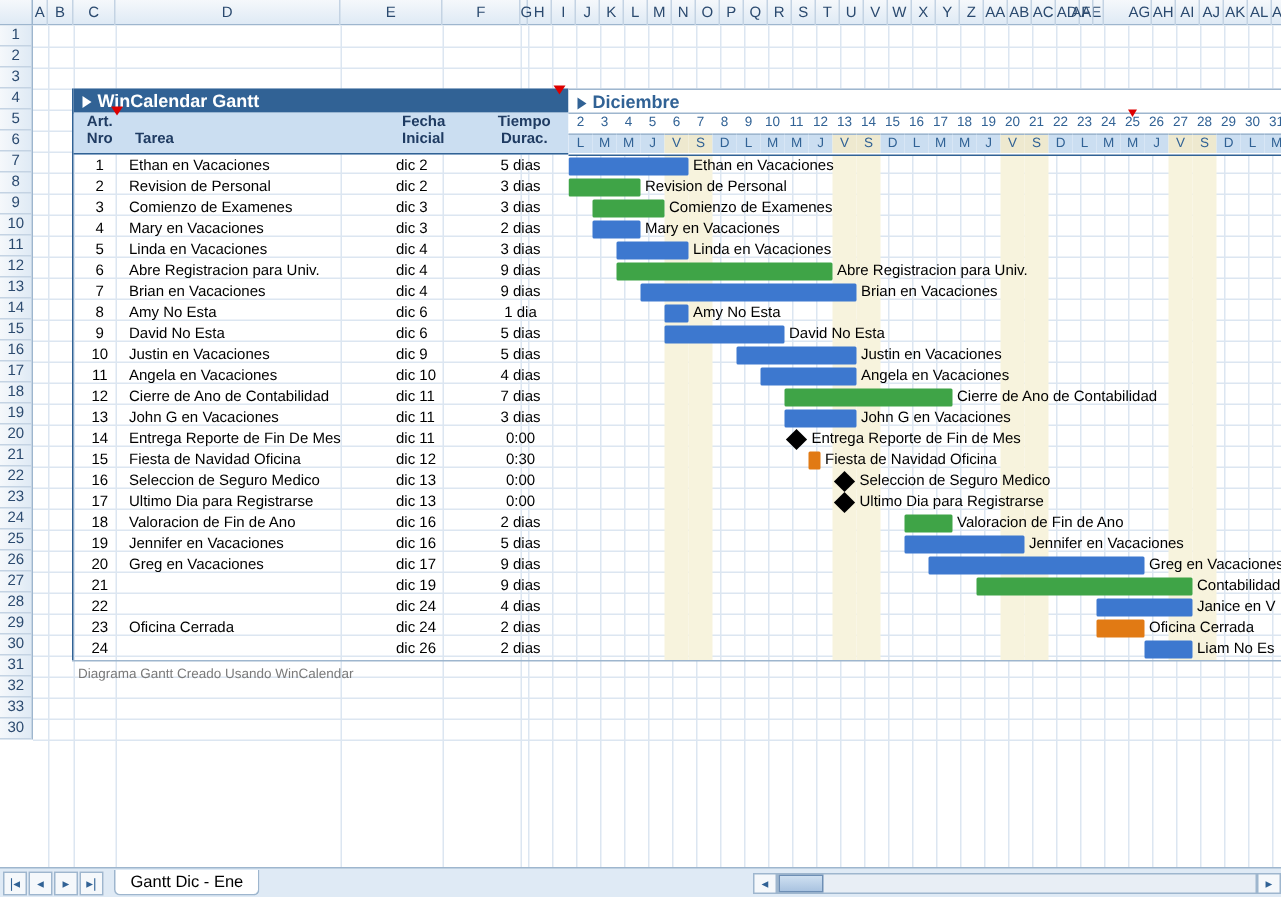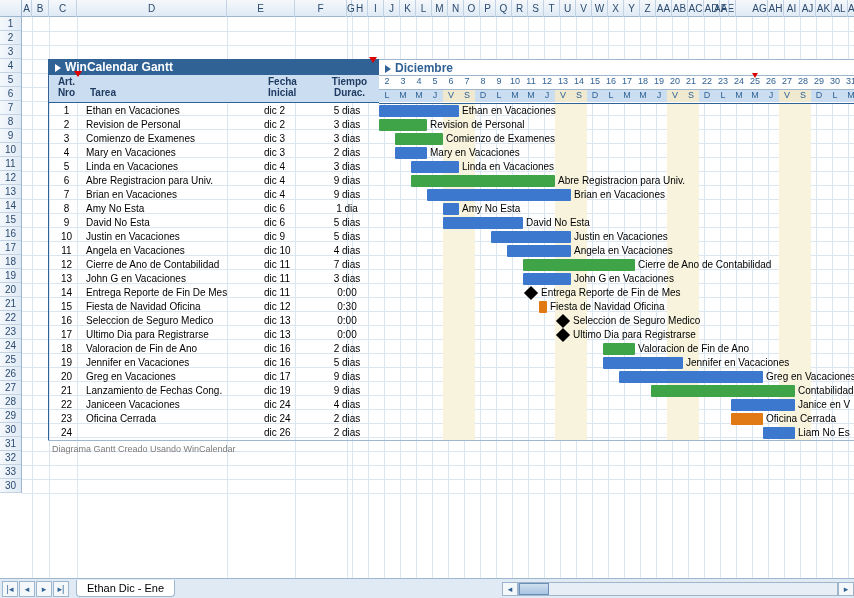--- a/index.html
+++ b/index.html
@@ -458,27 +458,25 @@
       <span class="c-dur">5 dias</span>
     </div>
         <div class="task-row" style="top:353px;width:330px">
       <span class="c-num">20</span>
       <span class="c-name">Greg en Vacaciones</span>
       <span class="c-start">dic 17</span>
       <span class="c-dur">9 dias</span>
     </div>
         <div class="task-row" style="top:367px;width:330px">
       <span class="c-num">21</span>
-      <span class="c-name">Lanzamiento de Fechas Cong.</span>
       <span class="c-start">dic 19</span>
       <span class="c-dur">9 dias</span>
     </div>
         <div class="task-row" style="top:381px;width:330px">
       <span class="c-num">22</span>
-      <span class="c-name">Janiceen Vacaciones</span>
       <span class="c-start">dic 24</span>
       <span class="c-dur">4 dias</span>
     </div>
         <div class="task-row" style="top:395px;width:330px">
       <span class="c-num">23</span>
       <span class="c-name">Oficina Cerrada</span>
       <span class="c-start">dic 24</span>
       <span class="c-dur">2 dias</span>
     </div>
         <div class="task-row" style="top:409px;width:330px">
@@ -546,21 +544,21 @@
     <div class="footnote" id="fn" style="top: 427px;">Diagrama Gantt Creado Usando WinCalendar</div>
   </div>
 
   <div class="tab-strip">
     <div class="tab-nav">
       <div class="nb">|◂</div>
       <div class="nb">◂</div>
       <div class="nb">▸</div>
       <div class="nb">▸|</div>
     </div>
-    <div class="sheet-tab">Ethan Dic - Ene</div>
+    <div class="sheet-tab">Gantt Dic - Ene</div>
     <div class="hscroll">
       <div class="arr">◂</div>
       <div class="track">
           <div class="thumb"></div>
         </div>
       <div class="arr">▸</div>
     </div>
   </div>
 </div>
 

